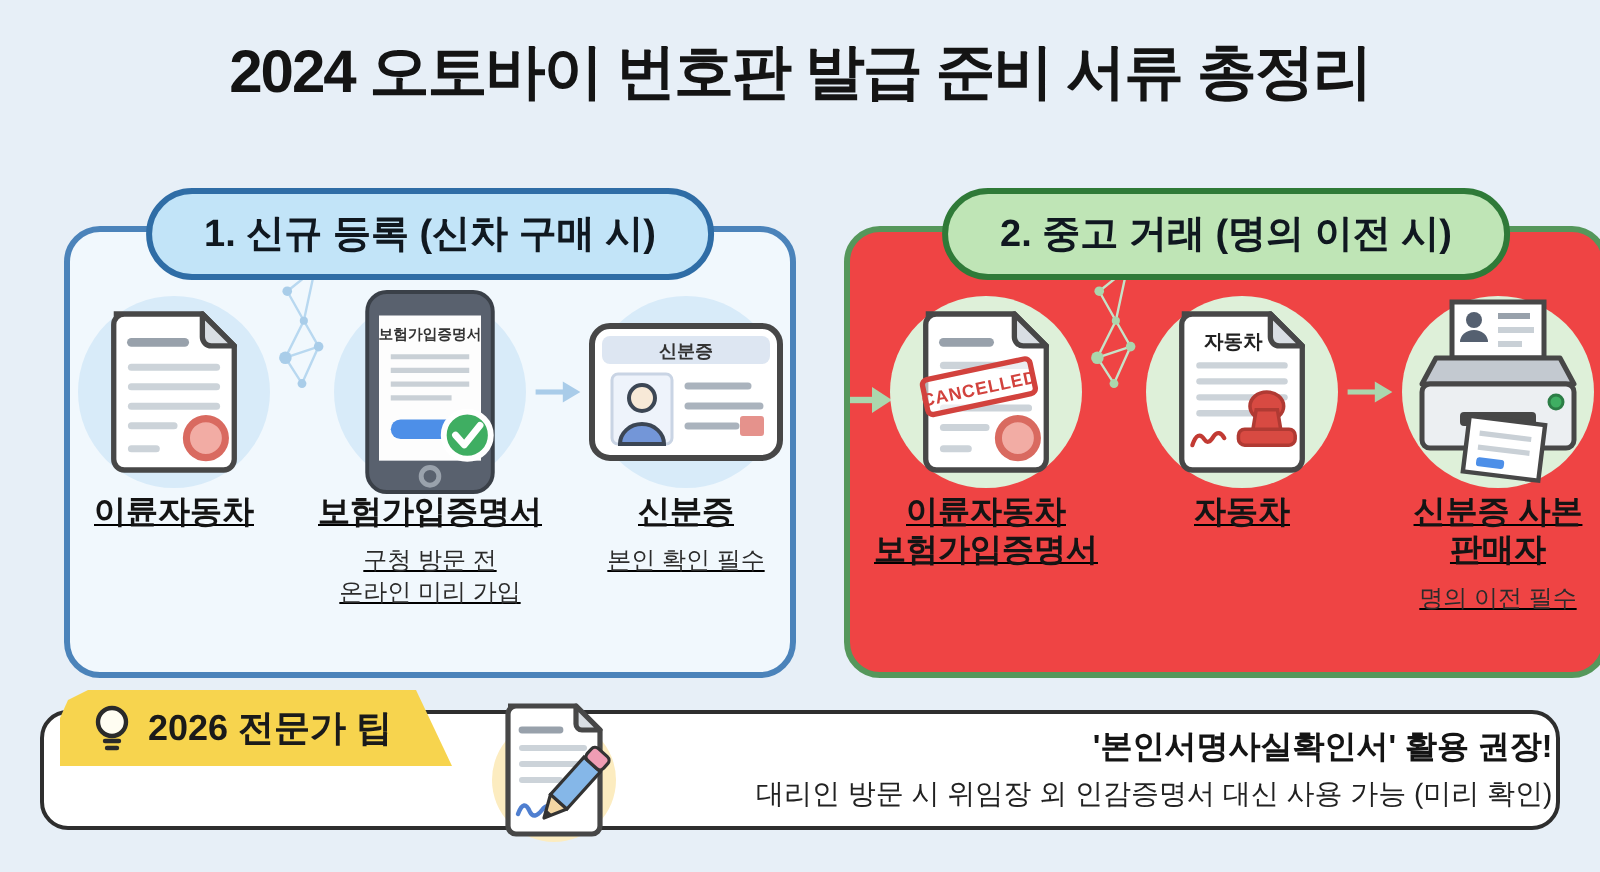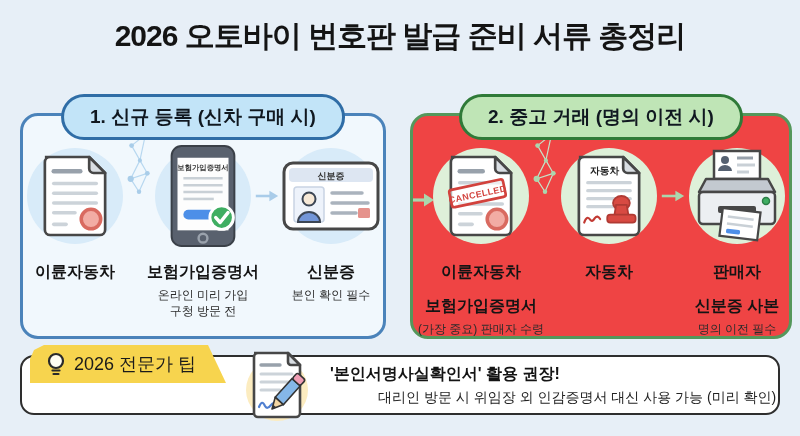--- a/index.html
+++ b/index.html
@@ -6,69 +6,69 @@
   html,body { width:800px; height:436px; }
   body {
     background:#e7eff7;
     font-family:"Liberation Sans","DejaVu Sans",sans-serif;
     overflow:hidden; position:relative;
   }
   .title {
     padding-top:16px; text-align:center;
     font-size:30px; font-weight:900; color:#141414; letter-spacing:-1px;
   }
-  .panels { display:flex; gap:24px; padding:0 20px; margin-top:56px; }
+  .panels { display:flex; gap:24px; padding:0 32px; margin-top:56px; }
   .panel { position:relative; flex:1; height:226px; border-radius:18px; }
   .panel.blue { background:#f1f8fd; border:3px solid #4b83ba; }
   .panel.green { background:#ef4444; border:3px solid #55975b; }
   .pill {
     position:absolute; top:-22px; left:50%; transform:translateX(-50%);
     white-space:nowrap; padding:7px 26px; border-radius:26px;
     font-size:19px; font-weight:800; color:#101820; z-index:3;
   }
   .pill.blue { background:#c2e4f8; border:3px solid #2f6da6; }
   .pill.green { background:#bfe5b6; border:3px solid #2f7a38; }
   .panel-row { display:flex; justify-content:center; align-items:flex-start; padding-top:28px; }
-  .doc-item { width:104px; display:flex; flex-direction:column; align-items:center; text-align:center; }
+  .doc-item { width:104px; display:flex; flex-direction:column; align-items:center; text-align:center;text-decoration:underline; }
   .icon-wrap { position:relative; width:104px; height:104px; display:flex; align-items:center; justify-content:center; }
   .blob { position:absolute; inset:4px; border-radius:50%; }
   .panel.blue .blob { background:#d8ebf9; }
   .panel.green .blob { background:#def0d9; }
   .icon-wrap svg { position:relative; z-index:1; }
   .item-name { font-size:16px; font-weight:800; line-height:1.18; color:#141414; white-space:nowrap; }
-  .item-name span { display:block;margin-top:15px; }
+  .item-name span { display:block; }
   .item-name span:empty { display:none; }
   .item-note { margin-top:5px; font-size:12px; line-height:1.35; color:#2b2b2b; white-space:nowrap; }
   .item-note span { display:block; }
   .item-note span:empty { display:none; }
   .sep { width:24px; margin-top:44px; display:flex; justify-content:center; flex-shrink:0; }
   .lead-arrow { width:20px; margin-top:48px; margin-right:-4px; flex-shrink:0; }
   .net { margin-top:-22px; }
   .tip {
     position:relative; margin:16px 20px 0; height:60px;
     background:#ffffff; border:2.5px solid #2e2e2e; border-radius:14px;
   }
   .tip-tab {
     position:absolute; top:-12px; left:8px; height:38px; width:196px;
     background:#f7d44e;
     clip-path:polygon(0 14px,4px 5px,14px 0,calc(100% - 18px) 0,100% 100%,0 100%);
     display:flex; align-items:center; gap:8px; padding-left:16px;
-    font-size:18px; font-weight:400; color:#1a1a1a; z-index:2;
+    font-size:18px; font-weight:700; color:#1a1a1a; z-index:2;
   }
   .tip-icon { position:absolute; left:220px; top:-10px; width:72px; height:78px; }
   .glow { position:absolute; left:4px; top:12px; width:62px; height:62px; border-radius:50%; background:#fcecc0; }
   .tip-icon svg { position:relative; z-index:1; }
-  .tip-text { position:absolute; left:308px; top:50%; transform:translateY(-50%); }
+  .tip-text { position:absolute; left:308px; top:50%; transform:translateY(-50%);text-align:right; }
   .tip-line1 { font-size:16px; font-weight:800; color:#141414; }
   .tip-line2 { font-size:14px; color:#222222; margin-top:4px;margin-left:48px; }
 </style>
 </head>
 <body>
 
-<div class="title">2026 오토바이 번호판 발급 준비 서류 총정리</div>
+<div class="title">2024 오토바이 번호판 발급 준비 서류 총정리</div>
 
 <div class="panels">
 
   <div class="panel blue">
     <div class="pill blue">1. 신규 등록 (신차 구매 시)</div>
     <div class="panel-row">
 
       <div class="doc-item">
         <div class="icon-wrap">
           <div class="blob"></div>
@@ -120,22 +120,22 @@
             <circle cx="52" cy="74" r="12" fill="#3fae62" stroke="#ffffff" stroke-width="3"></circle>
             <path d="M46,74 l4.5,5 l8,-10" stroke="#ffffff" stroke-width="3.5" fill="none" stroke-linecap="round" stroke-linejoin="round"></path>
             <circle cx="33" cy="95" r="4.5" fill="none" stroke="#9aa2ac" stroke-width="2.5"></circle>
           </svg>
         </div>
         <div class="item-name">
           <span>보험가입증명서</span>
 
         </div>
         <div class="item-note">
+          <span>구청 방문 전</span>
           <span>온라인 미리 가입</span>
-          <span>구청 방문 전</span>
         </div>
       </div>
 
       <div class="sep">
         <svg width="30" height="16" viewBox="0 0 30 16">
           <line x1="1" y1="8" x2="19" y2="8" stroke="#a9cce9" stroke-width="3.2"></line>
           <polygon points="18,1.5 29,8 18,14.5" fill="#a9cce9"></polygon>
         </svg>
       </div>
 
@@ -193,24 +193,20 @@
             <circle cx="62" cy="74" r="11" fill="#f2aca4" stroke="#d96a60" stroke-width="4"></circle>
             <g transform="rotate(-12 40 45)">
               <rect x="9" y="35" width="62" height="20" rx="3" fill="rgba(255,255,255,0.6)" stroke="#d2423d" stroke-width="3"></rect>
               <text x="40" y="49.5" font-size="10" font-weight="bold" fill="#d2423d" text-anchor="middle" letter-spacing="0.5">CANCELLED</text>
             </g>
           </svg>
         </div>
         <div class="item-name">
           <span>이륜자동차</span>
           <span>보험가입증명서</span>
-        </div>
-        <div class="item-note">
-          <span>(가장 중요) 판매자 수령</span>
-
         </div>
       </div>
 
       <div class="sep net">
         <svg width="26" height="86" viewBox="0 0 26 86">
           <g stroke="#c6e3c8" stroke-width="1.3" fill="none">
             <path d="M5,22 L20,10 L14,38 L5,22 M14,38 L4,58 L22,52 L14,38 M4,58 L13,72 L22,52"></path>
           </g>
           <g fill="#abd6ad">
             <circle cx="5" cy="22" r="2.6"></circle>
@@ -270,22 +266,22 @@
             <rect x="27" y="58" width="38" height="7" rx="2" fill="#474747"></rect>
             <g transform="rotate(7 48 76)">
               <rect x="30" y="62" width="38" height="28" fill="#ffffff" stroke="#474747" stroke-width="2.2"></rect>
               <line x1="36" y1="70" x2="62" y2="70" stroke="#c9d0d6" stroke-width="2.6"></line>
               <line x1="36" y1="77" x2="62" y2="77" stroke="#c9d0d6" stroke-width="2.6"></line>
               <rect x="36" y="82" width="14" height="4.5" rx="1.5" fill="#4d8fe8"></rect>
             </g>
           </svg>
         </div>
         <div class="item-name">
+          <span>신분증 사본</span>
           <span>판매자</span>
-          <span>신분증 사본</span>
         </div>
         <div class="item-note">
           <span>명의 이전 필수</span>
 
         </div>
       </div>
 
     </div>
   </div>
 </div>

